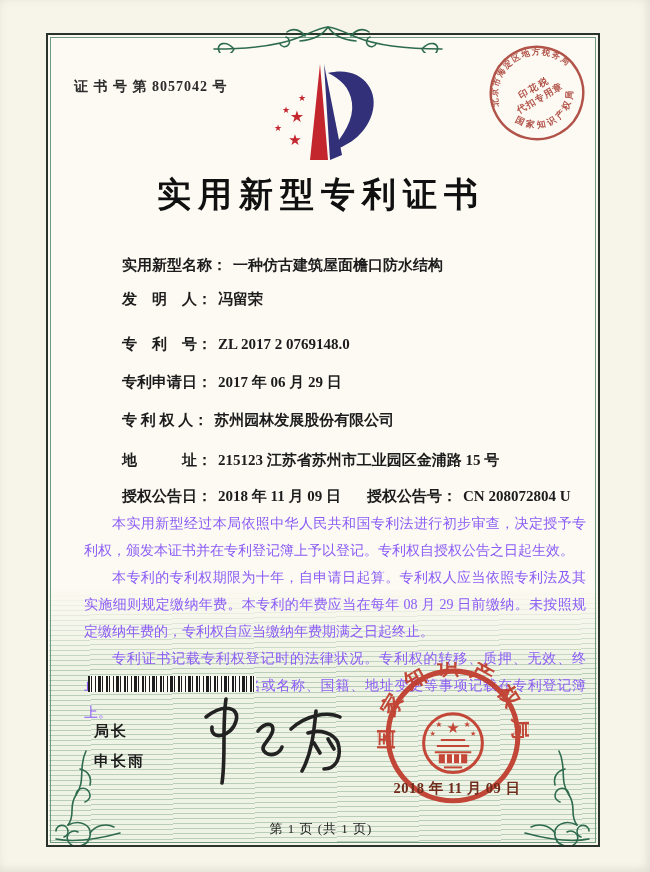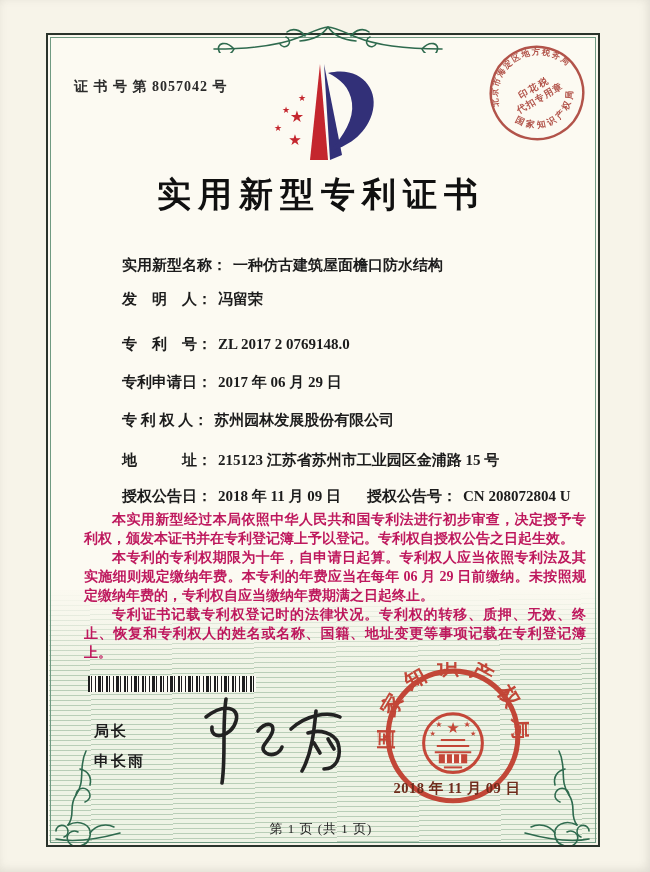--- a/index.html
+++ b/index.html
@@ -25,22 +25,22 @@
   .cert-no{left:74px;top:78px;font-size:14px;letter-spacing:1px;color:#2b2b2b;font-weight:700;}
   .logo{left:256px;top:58px;width:140px;height:112px;}
   .doc-title{left:46px;top:172px;width:550px;text-align:center;font-size:34px;font-weight:700;
     letter-spacing:7px;color:#101010;font-family:Liberation Mono, monospace;}
   .field-row{left:86px;font-size:15px;color:#1c1c1c;white-space:nowrap;margin-left:36px;}
   .field-row .lab{font-weight:700;}
   .field-row .val{font-weight:600;margin-left:6px;}
   .grant-no{left:367px;top:487px;font-size:15px;color:#1c1c1c;white-space:nowrap;}
   .grant-no .lab{font-weight:700;}
   .grant-no .val{font-weight:600;margin-left:6px;}
-  .body-text{left:84px;top:510px;width:502px;color:#be185d;font-size:14px;line-height:19px;
-    text-align:justify;font-weight:700;}
+  .body-text{left:84px;top:510px;width:502px;color:#8b5cf6;font-size:14px;line-height:27px;
+    text-align:justify;font-weight:400;}
   .body-text p{margin:0;text-indent:2em;}
   .barcode{left:88px;top:676px;width:168px;height:16px;
     background:repeating-linear-gradient(90deg,
       #1d1d1d 0 2px,#fdfcf6 2px 3px,#1d1d1d 3px 4px,#fdfcf6 4px 7px,
       #1d1d1d 7px 8px,#fdfcf6 8px 10px,#1d1d1d 10px 13px,#fdfcf6 13px 14px,
       #1d1d1d 14px 15px,#fdfcf6 15px 18px);}
   .signer-title{left:94px;top:722px;font-size:15px;letter-spacing:2px;color:#1e1e1e;font-weight:600;}
   .signer-name{left:94px;top:752px;font-size:15px;letter-spacing:2px;color:#1e1e1e;font-weight:600;}
   .signature{left:196px;top:690px;width:152px;height:102px;}
   .seal{left:377px;top:662px;width:152px;height:152px;opacity:.93;}
@@ -149,21 +149,21 @@
   </div>
   <div class="abs field-row" style="top:487px">
     <span class="lab">授权公告日：</span><span class="val">2018 年 11 月 09 日</span>
   </div>
   <div class="abs grant-no">
     <span class="lab">授权公告号：</span><span class="val">CN 208072804 U</span>
   </div>
 
   <div class="abs body-text">
     <p>本实用新型经过本局依照中华人民共和国专利法进行初步审查，决定授予专利权，颁发本证书并在专利登记簿上予以登记。专利权自授权公告之日起生效。</p>
-    <p>本专利的专利权期限为十年，自申请日起算。专利权人应当依照专利法及其实施细则规定缴纳年费。本专利的年费应当在每年 06 月 29 日前缴纳。未按照规定缴纳年费的，专利权自应当缴纳年费期满之日起终止。</p>
+    <p>本专利的专利权期限为十年，自申请日起算。专利权人应当依照专利法及其实施细则规定缴纳年费。本专利的年费应当在每年 08 月 29 日前缴纳。未按照规定缴纳年费的，专利权自应当缴纳年费期满之日起终止。</p>
     <p>专利证书记载专利权登记时的法律状况。专利权的转移、质押、无效、终止、恢复和专利权人的姓名或名称、国籍、地址变更等事项记载在专利登记簿上。</p>
   </div>
 
   <div class="abs barcode"></div>
 
   <div class="abs signer-title">局长</div>
   <div class="abs signer-name">申长雨</div>
 
   <svg class="abs signature" viewBox="0 0 152 100">
     <g fill="none" stroke="#222" stroke-width="3.6" stroke-linecap="round" stroke-linejoin="round">

